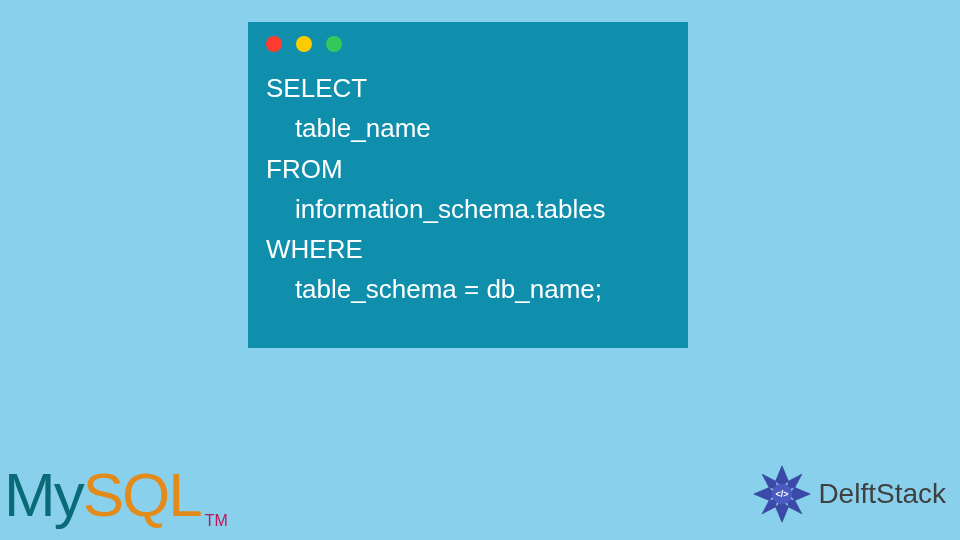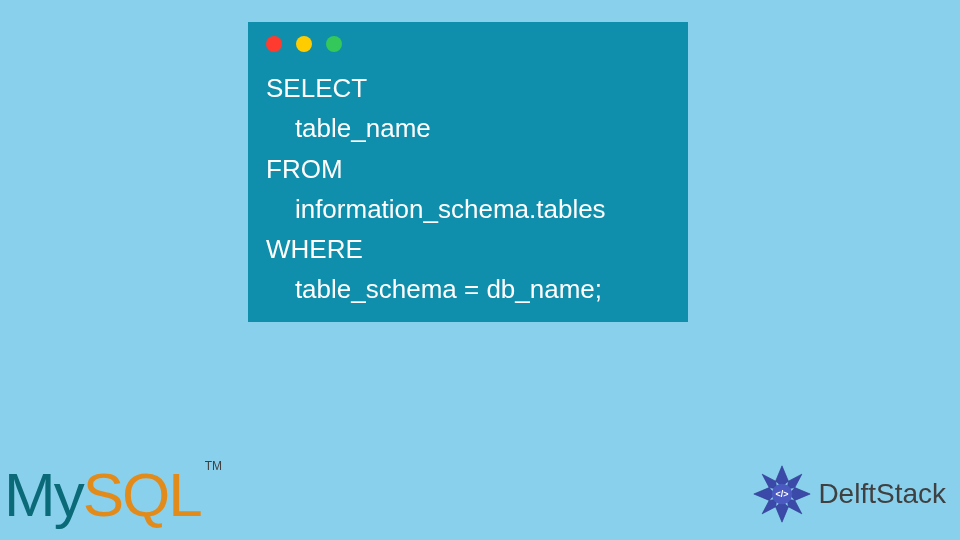--- a/index.html
+++ b/index.html
@@ -8,21 +8,21 @@
     background: #89d0ed;
     font-family: Arial, Helvetica, sans-serif;
     position: relative;
   }
   .code-window {
     position: absolute;
     left: 248px;
     top: 22px;
     width: 440px;
     background: #0f8fab;
-    padding: 14px 18px 12px 18px;
+    padding: 14px 18px 38px 18px;
   }
   .traffic-lights {
     display: flex;
     gap: 14px;
     margin-bottom: 16px;
   }
   .dot {
     width: 16px;
     height: 16px;
     border-radius: 50%;
@@ -39,25 +39,25 @@
   }
   .mysql-logo {
     position: absolute;
     left: 4px;
     bottom: 10px;
     font-family: Arial, Helvetica, sans-serif;
     font-weight: 400;
     font-size: 62px;
     letter-spacing: -2px;
     display: flex;
-    align-items: flex-start;
+    align-items: flex-end;
   }
   .mysql-logo .my { color: #0a6a78; }
   .mysql-logo .sql { color: #e38b1a; }
-  .mysql-logo .tm { color: #404040; font-size: 12px; margin-left: 4px; letter-spacing: 0; }
+  .mysql-logo .tm { color: #be185d; font-size: 16px; margin-left: 4px; letter-spacing: 0; }
   .delft-logo {
     position: absolute;
     right: 14px;
     bottom: 14px;
     display: flex;
     align-items: center;
     gap: 4px;
   }
   .delft-logo .emblem {
     width: 64px;

